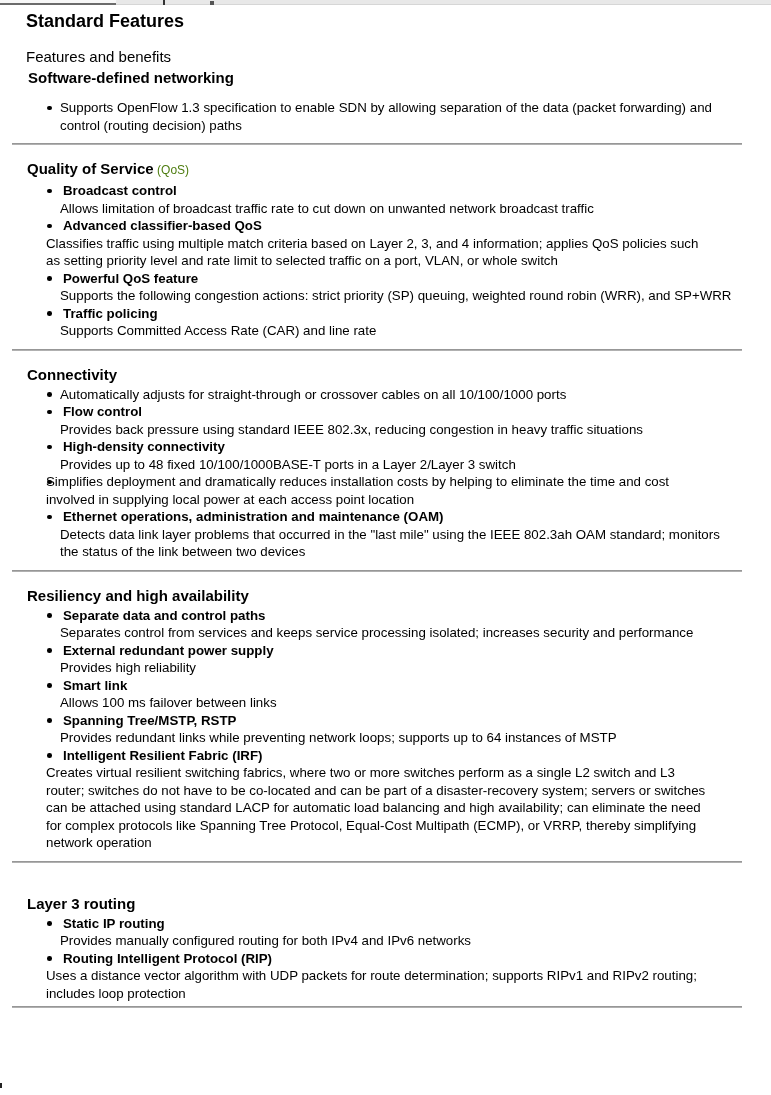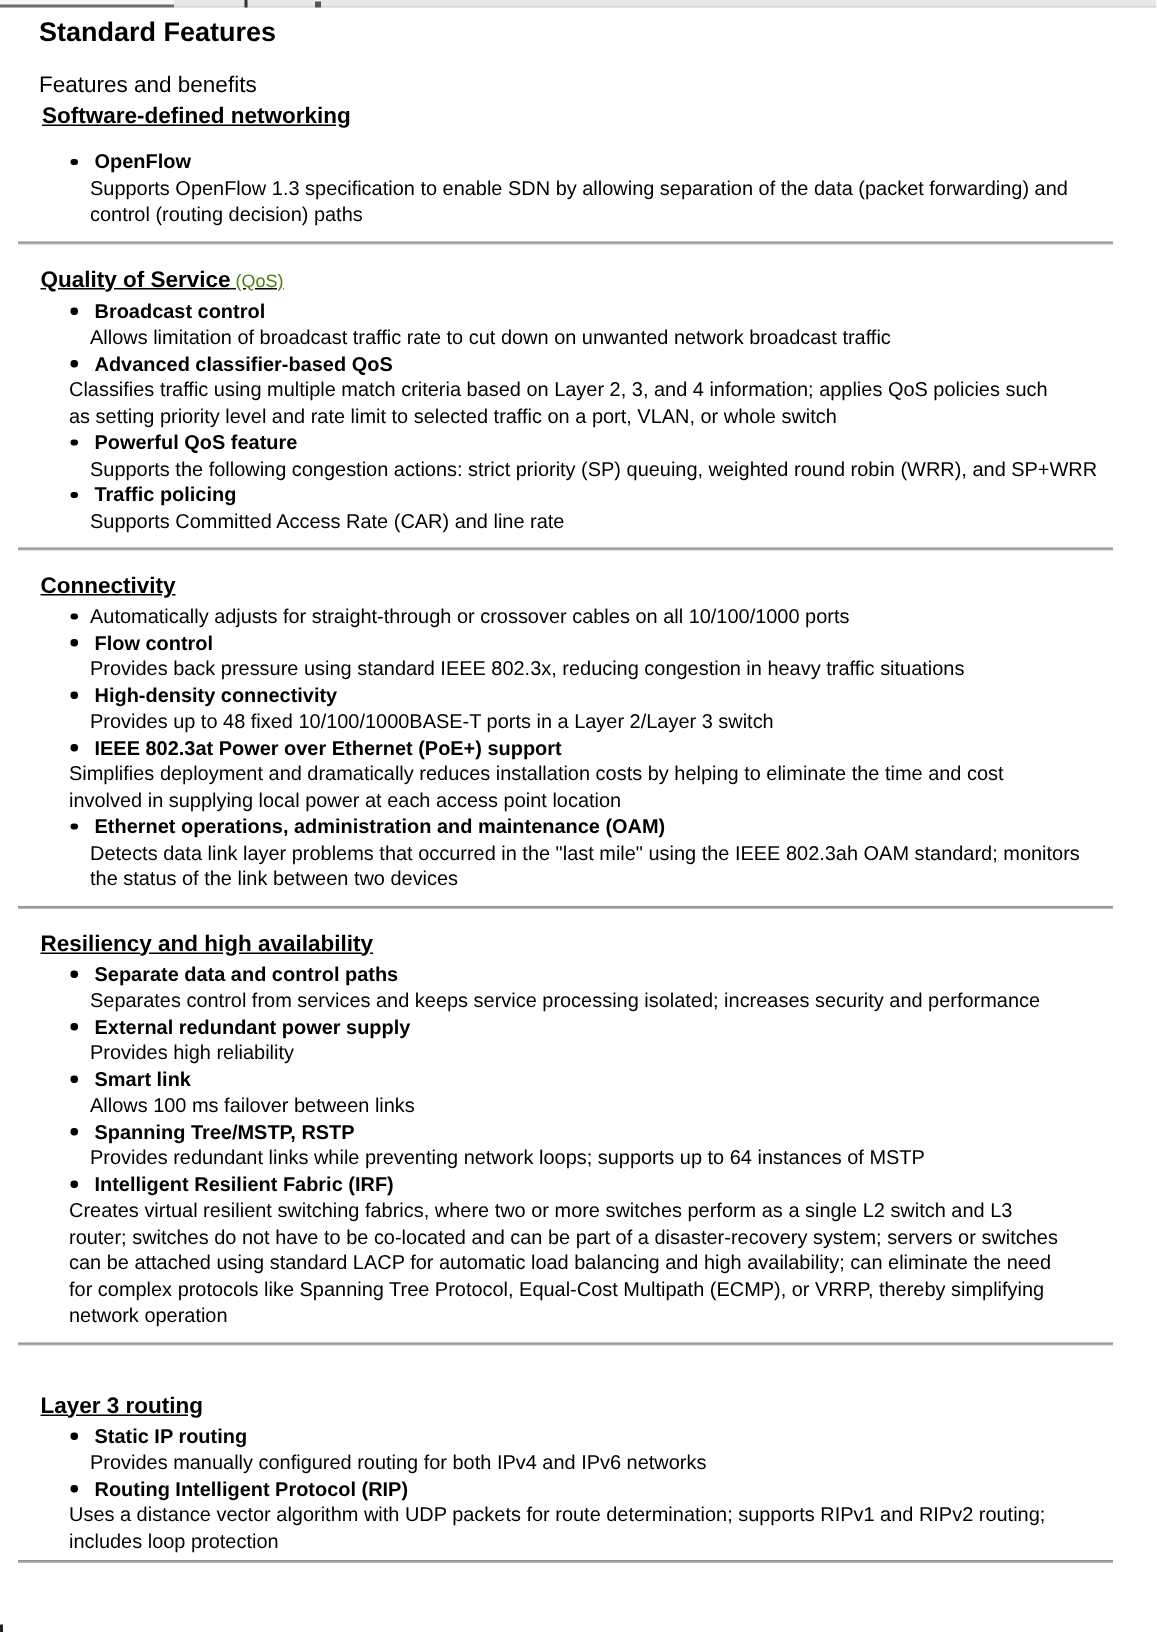--- a/index.html
+++ b/index.html
@@ -27,21 +27,21 @@
     margin:4px 0 0 26px;
   }
   .benefits-heading {
     font-size:15px; line-height:19px; font-weight:normal;
     margin:15px 0 0 26px;
   }
 
   section { margin:0; }
   .sec-head {
     margin:14px 0 0 27px;
-    font-size:15px; line-height:19px; font-weight:bold;text-decoration:underline;
+    font-size:15px; line-height:19px; font-weight:bold;
   }
   #sections section:first-child .sec-head { margin-top:2px; margin-left:28px; }
   section.extra-top .sec-head { margin-top:31px; }
   .sec-suffix { font-size:12px; font-weight:normal; color:#4d7c0f; }
 
   ul.features { list-style:none; margin:2px 0 0 0; padding:0; }
   #sections section:first-child ul.features { margin-top:12px; }
   ul.features li { position:relative; margin:0; padding:0; }
   ul.features li::before {
     content:""; position:absolute; left:47px; top:6.5px;
@@ -73,21 +73,20 @@
   </div>
 
   <div class="page-title">Standard Features</div>
   <div class="benefits-heading">Features and benefits</div>
 
   <div id="sections">
       <section>
         <div class="sec-head"><span class="sec-title">Software-defined networking</span></div>
         <ul class="features">
           <li>
-            <div class="item-title">OpenFlow</div>
             <div class="item-desc">Supports OpenFlow 1.3 specification to enable SDN by allowing separation of the data (packet forwarding) and control (routing decision) paths</div>
           </li>
         </ul>
         <div class="rule"></div>
       </section>
       <section>
         <div class="sec-head"><span class="sec-title">Quality of Service</span><span class="sec-suffix"> (QoS)</span></div>
         <ul class="features">
           <li>
             <div class="item-title">Broadcast control</div>
@@ -116,21 +115,20 @@
           </li>
           <li>
             <div class="item-title">Flow control</div>
             <div class="item-desc">Provides back pressure using standard IEEE 802.3x, reducing congestion in heavy traffic situations</div>
           </li>
           <li>
             <div class="item-title">High-density connectivity</div>
             <div class="item-desc">Provides up to 48 fixed 10/100/1000BASE-T ports in a Layer 2/Layer 3 switch</div>
           </li>
           <li>
-            <div class="item-title">IEEE 802.3at Power over Ethernet (PoE+) support</div>
             <div class="item-desc indent">Simplifies deployment and dramatically reduces installation costs by helping to eliminate the time and cost involved in supplying local power at each access point location</div>
           </li>
           <li>
             <div class="item-title">Ethernet operations, administration and maintenance (OAM)</div>
             <div class="item-desc">Detects data link layer problems that occurred in the "last mile" using the IEEE 802.3ah OAM standard; monitors the status of the link between two devices</div>
           </li>
         </ul>
         <div class="rule"></div>
       </section>
       <section>

